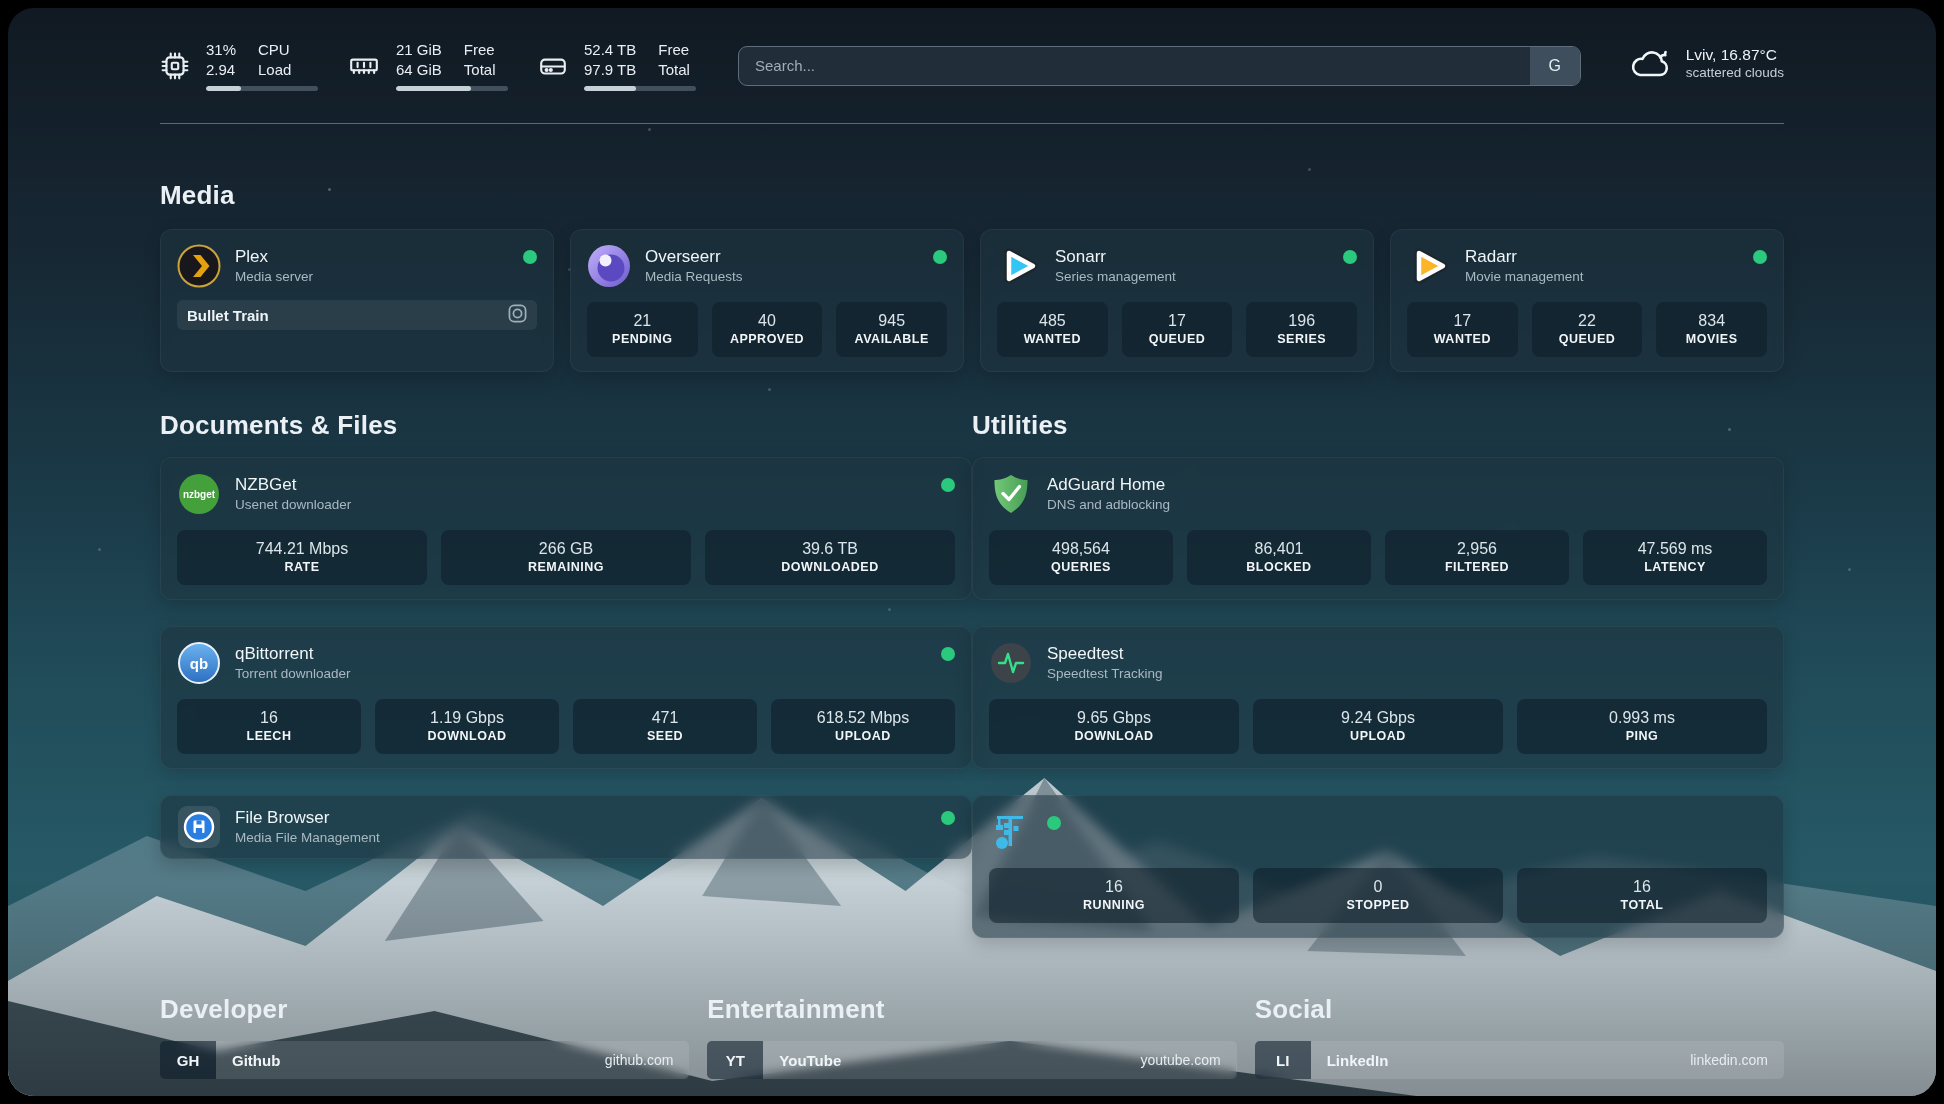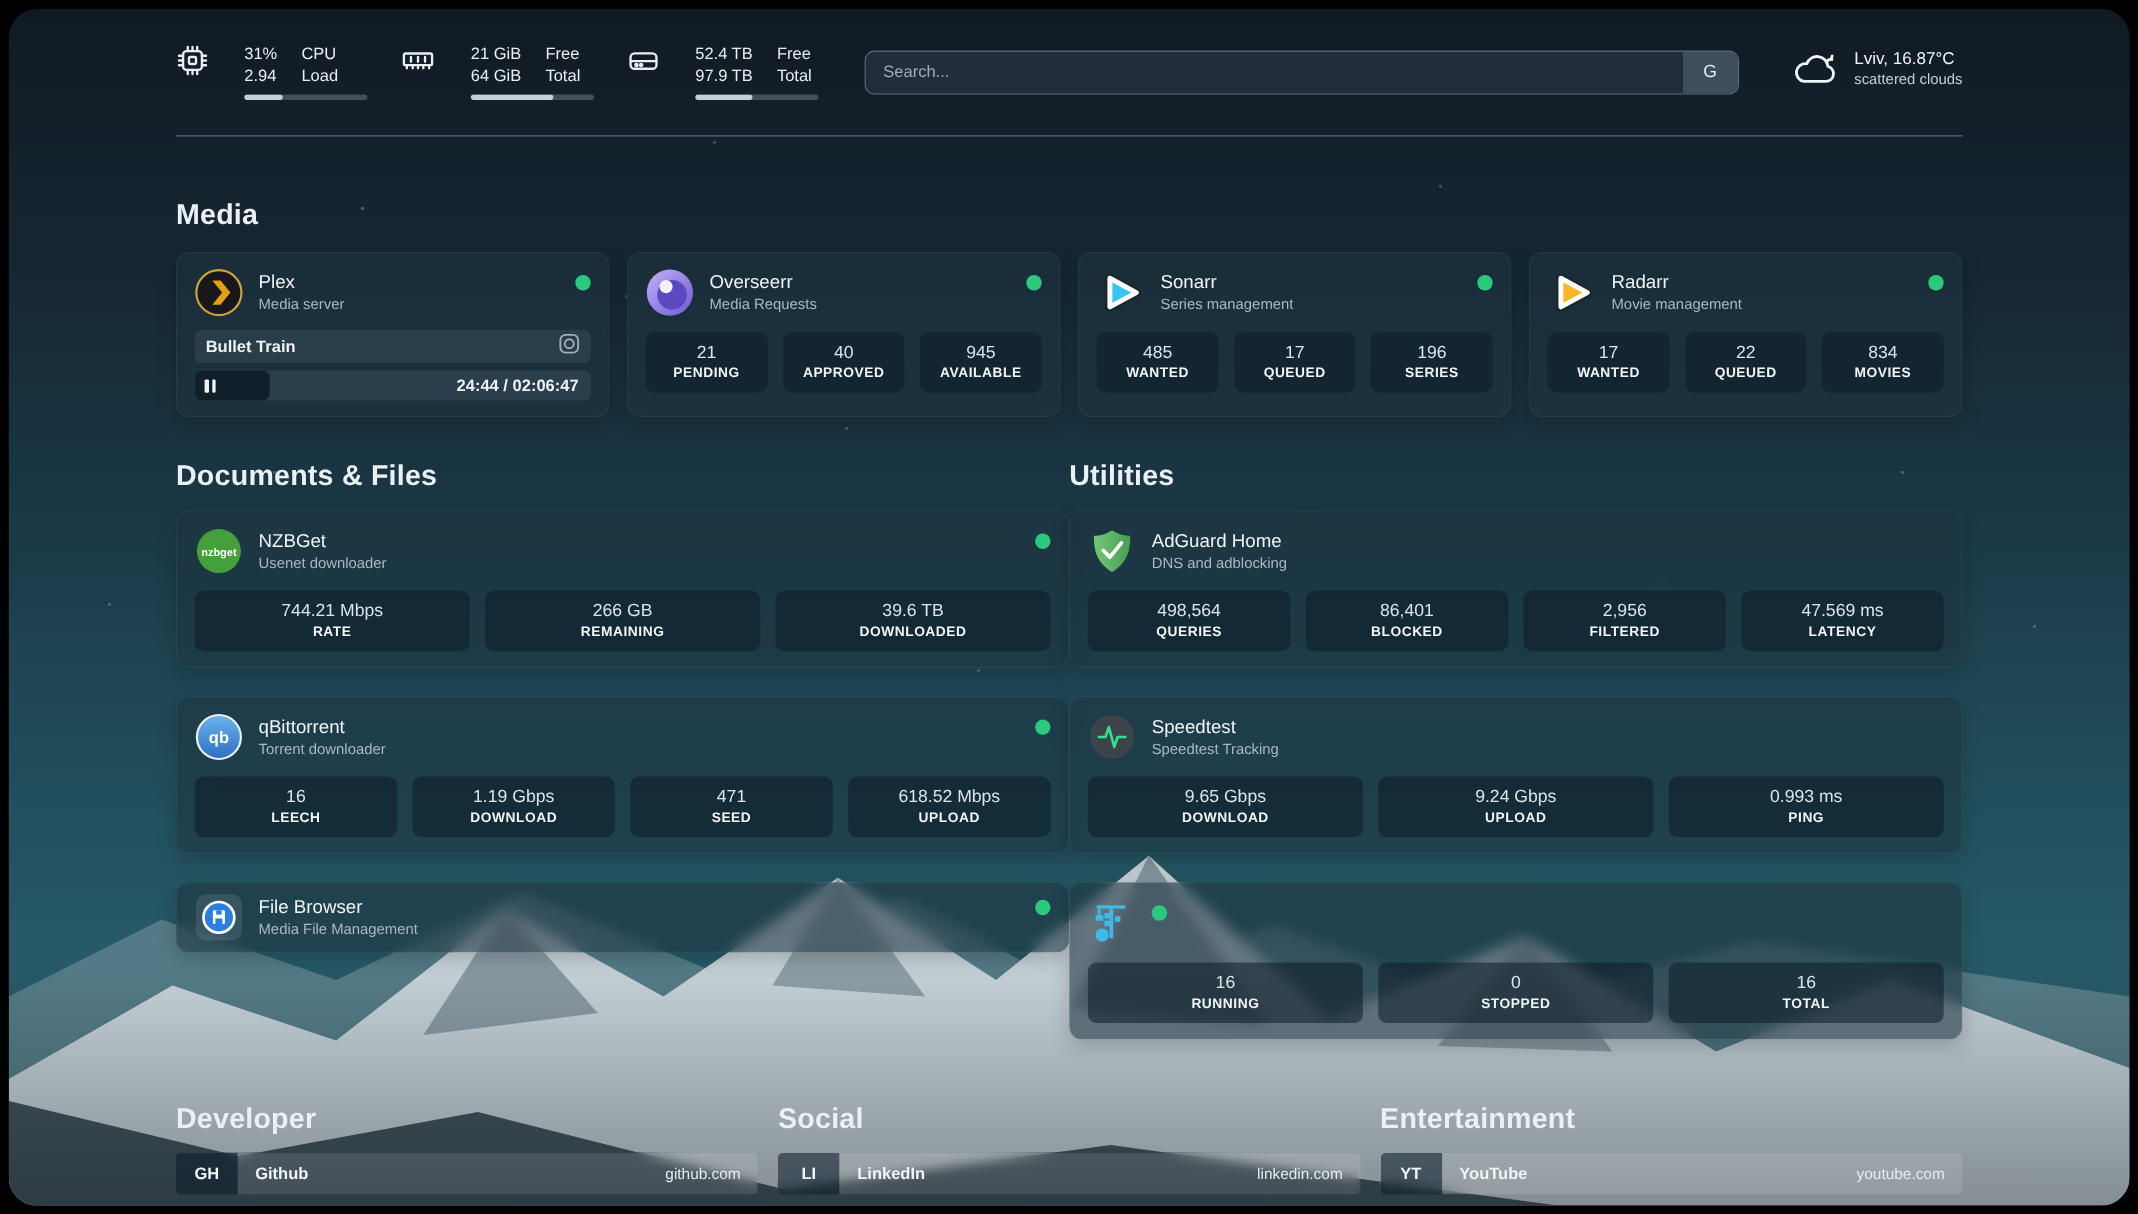--- a/index.html
+++ b/index.html
@@ -22,21 +22,21 @@
       1500px 520px 0 rgba(255,255,255,.2), 420px 560px 0 rgba(255,255,255,.22),
       880px 600px 0 rgba(255,255,255,.2), 1720px 420px 0 rgba(255,255,255,.25),
       180px 700px 0 rgba(255,255,255,.22), 1020px 720px 0 rgba(255,255,255,.2),
       1400px 680px 0 rgba(255,255,255,.22), 560px 260px 0 rgba(255,255,255,.18),
       1840px 560px 0 rgba(255,255,255,.2), 90px 540px 0 rgba(255,255,255,.2);
   }
   
   .header{ position:relative; margin:0 152px; height:116px; display:flex; align-items:center;
     border-bottom:1.5px solid rgba(255,255,255,0.32); }
   .sys-stats{ display:flex; align-items:center; gap:30px; }
-  .sys-stat{ display:flex; align-items:flex-start; gap:32px; }
+  .sys-stat{ display:flex; align-items:center; gap:16px; }
   .sys-icon{ color:#e9eef2; display:flex; }
   .sys-cols{ display:flex; flex-direction:column; }
   .sys-vals{ display:flex; gap:22px; }
   .sys-col{ display:flex; flex-direction:column; font-size:15px; line-height:20px; color:#e9eef2; }
   .sys-col span{ white-space:nowrap; }
   .sys-bar{ margin-top:6px; height:5px; border-radius:3px; background:#42505c; overflow:hidden; width:112px; }
   .sys-bar-fill{ height:100%; border-radius:3px; background:#c6d0d7; }
   .search-wrap{ flex:1; margin:0 46px 0 42px; height:40px; display:flex; align-items:stretch;
     border:1px solid #5d6d7b; border-radius:9px; background:rgba(36,49,61,0.85); overflow:hidden; }
   .search-input{ flex:1; background:transparent; border:none; outline:none; padding:12px 16px;
@@ -230,28 +230,20 @@
         </div>
         <div class="np-row">
           <span class="np-title">Bullet Train</span>
           <span>
             <svg width="19" height="19" viewBox="0 0 20 20" fill="none" stroke="#9fb0ba" stroke-width="1.8">
               <rect x="1.5" y="1.5" width="17" height="17" rx="5"></rect>
                 <circle cx="10" cy="10" r="4.3"></circle>
             </svg>
           </span>
         </div>
-        <div class="np-bar">
-          <div class="np-progress" style="width: 19%;"></div>
-          <span class="np-pause">
-              <i></i>
-              <i></i>
-            </span>
-          <span class="np-time">24:44 / 02:06:47</span>
-        </div>
       </div>
 
       <div class="card">
         <div class="card-head">
           <span class="app-icon">
             <svg width="44" height="44" viewBox="0 0 44 44">
               <defs>
                   <linearGradient id="ovg" x1="0" y1="0" x2="1" y2="1">
                 <stop offset="0" stop-color="#c2b1fa"></stop>
                     <stop offset="1" stop-color="#6d5bd0"></stop>
@@ -555,38 +547,38 @@
           <div class="link-badge">GH</div>
           <div class="link-main">
             <span class="link-name">Github</span>
             <span class="link-domain">github.com</span>
           </div>
         </div>
 
       </div>
 
       <div class="links-col">
+        <h2 class="section-title">Entertainment</h2>
+        <div class="link-row">
+          <div class="link-badge">YT</div>
+          <div class="link-main">
+            <span class="link-name">YouTube</span>
+            <span class="link-domain">youtube.com</span>
+          </div>
+        </div>
+
+      </div>
+
+      <div class="links-col">
         <h2 class="section-title">Social</h2>
         <div class="link-row">
           <div class="link-badge">LI</div>
           <div class="link-main">
             <span class="link-name">LinkedIn</span>
             <span class="link-domain">linkedin.com</span>
           </div>
         </div>
 
       </div>
-
-      <div class="links-col">
-        <h2 class="section-title">Entertainment</h2>
-        <div class="link-row">
-          <div class="link-badge">YT</div>
-          <div class="link-main">
-            <span class="link-name">YouTube</span>
-            <span class="link-domain">youtube.com</span>
-          </div>
-        </div>
-
-      </div>
     </div>
 
   </main>
 </div>
 
 </body></html>

